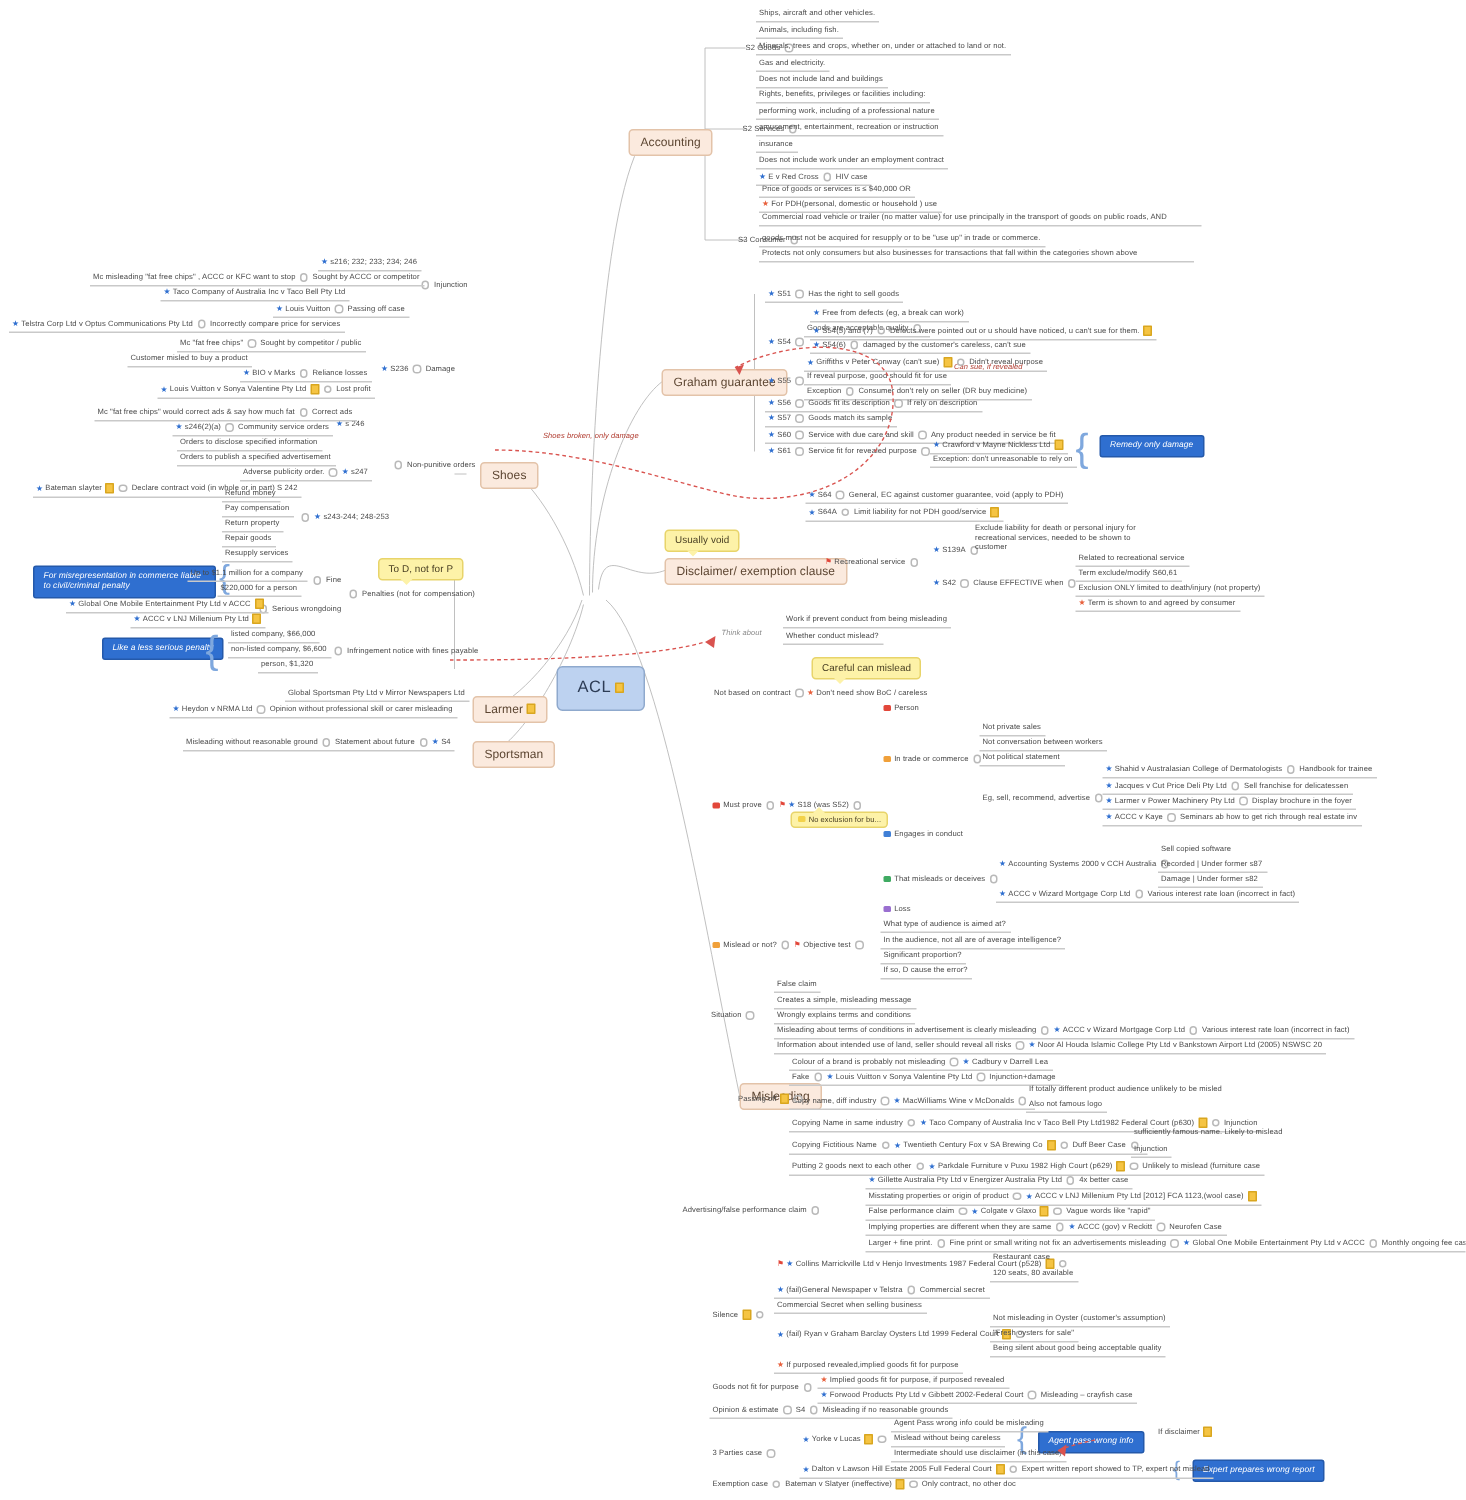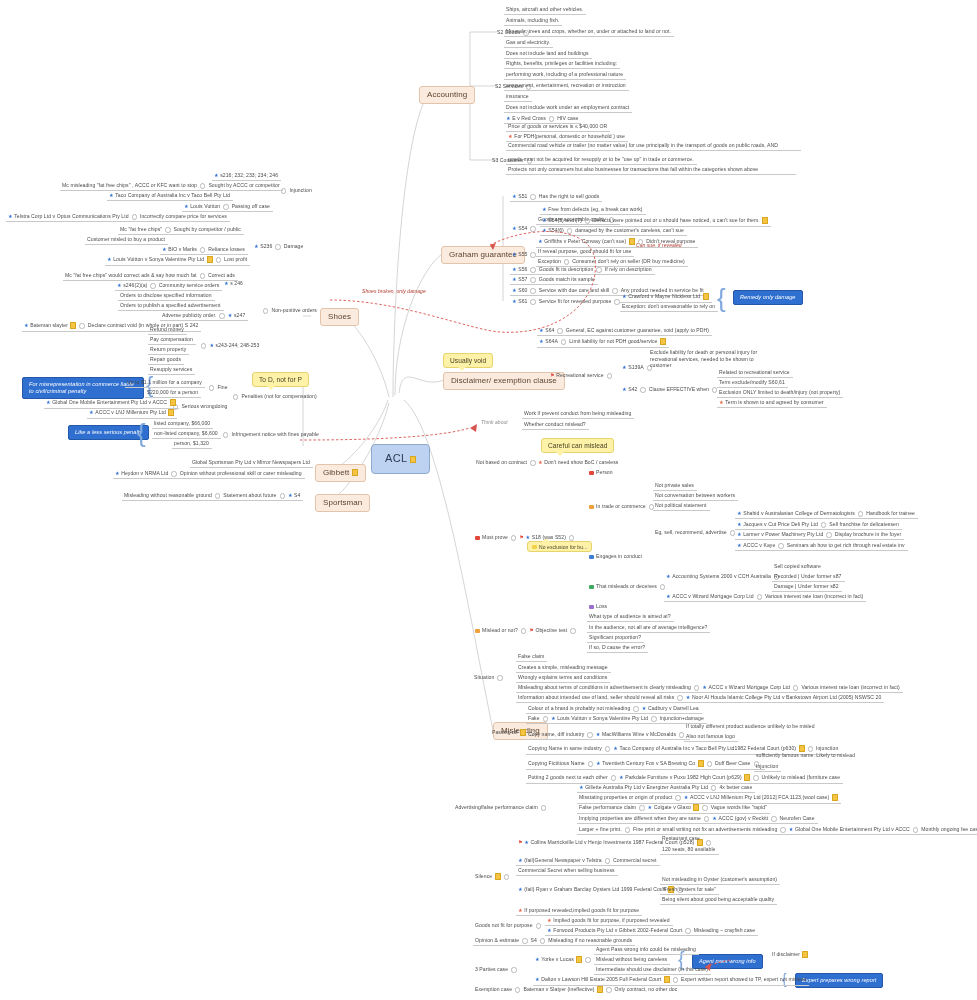--- a/index.html
+++ b/index.html
@@ -140,21 +140,21 @@
 <div class="node branch" style="left:441px;top:246px;">
   <span>Graham guarantee</span>
 </div>
 <div class="node branch" style="left:443px;top:372px;">
   <span>Disclaimer/ exemption clause</span>
 </div>
 <div class="node branch" style="left:320px;top:308px;">
   <span>Shoes</span>
 </div>
 <div class="node branch" style="left:315px;top:464px;">
-  <span>Gibbett</span><span class="note"></span>
+  <span>Larmer</span><span class="note"></span>
 </div>
 <div class="node branch" style="left:315px;top:494px;">
   <span>Sportsman</span>
 </div>
 <div class="node branch" style="left:493px;top:722px;">
   <span>Misleading</span>
 </div>
 
 <div class="node callout" style="left:443px;top:353px;">
   <span>Usually void</span>

